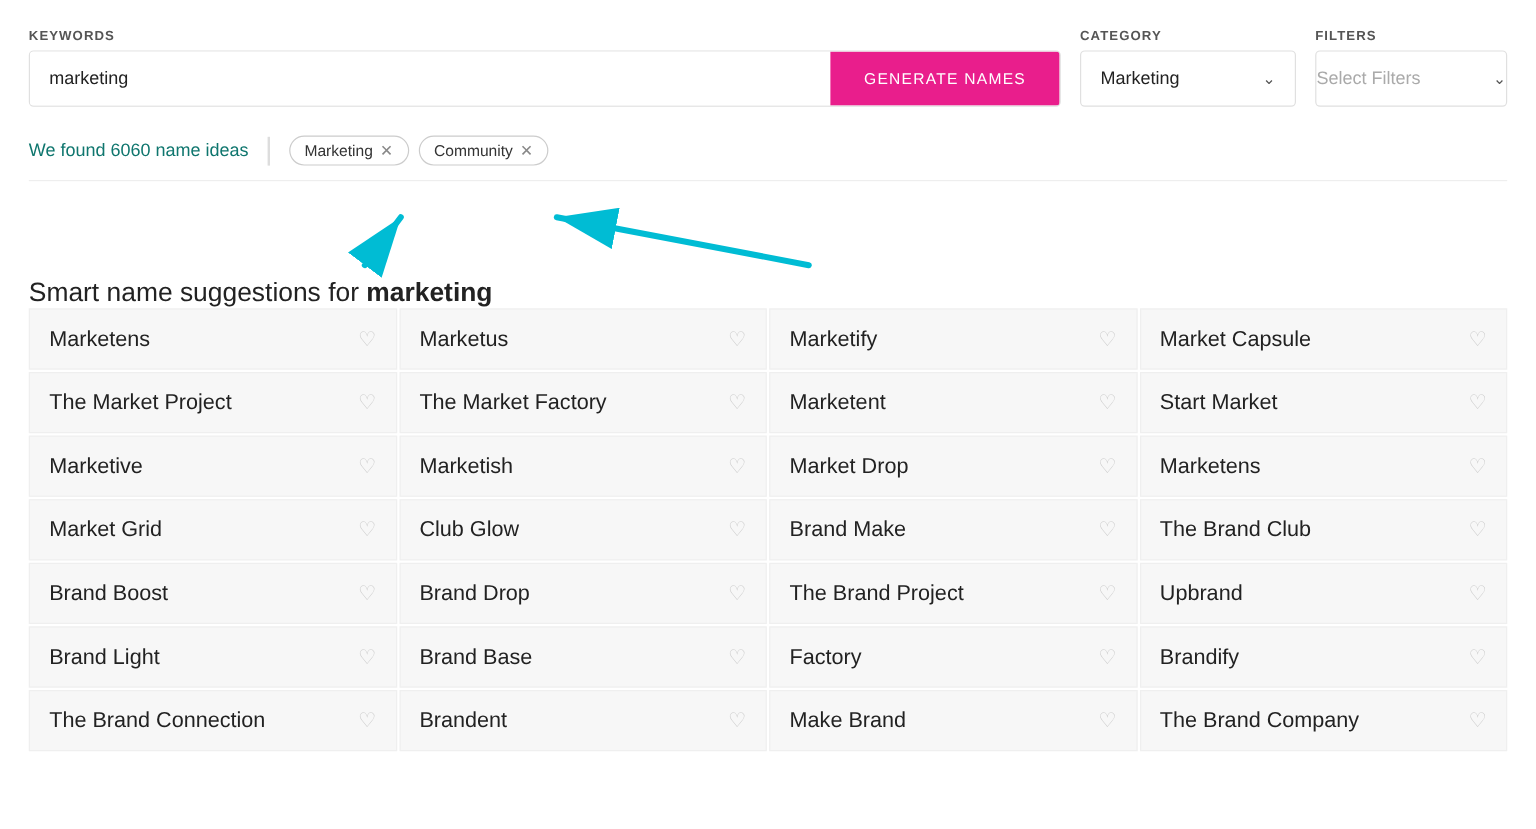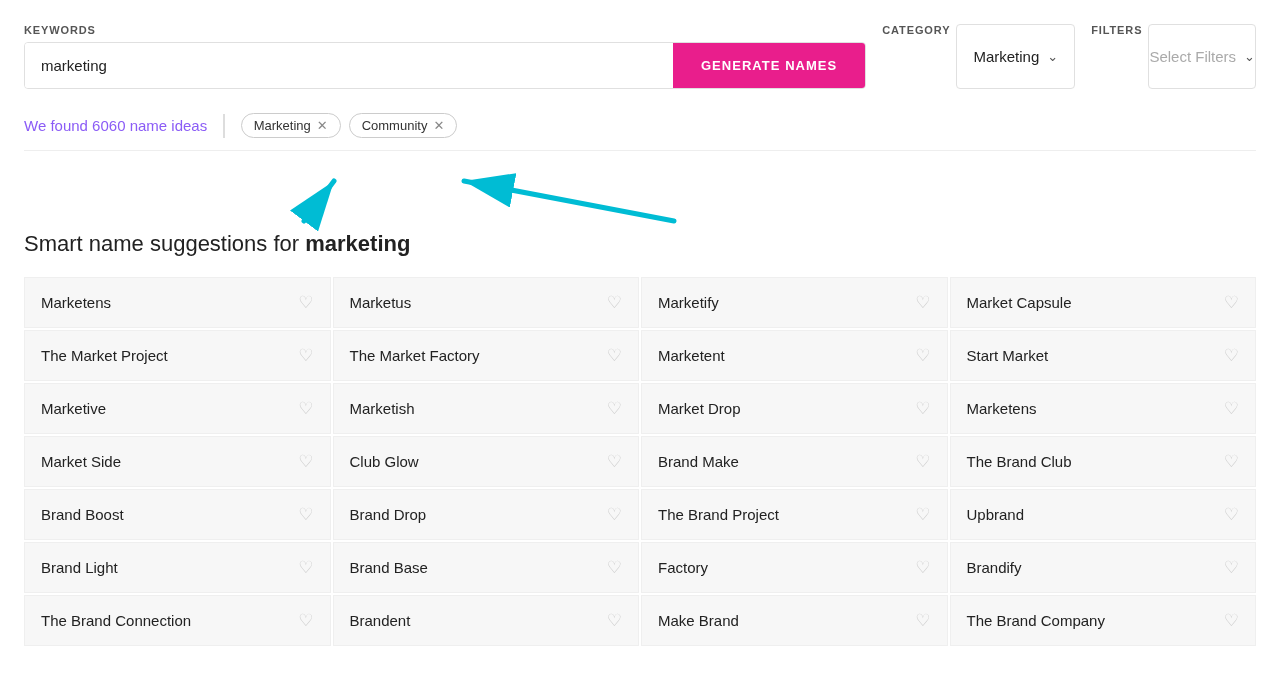--- a/index.html
+++ b/index.html
@@ -1,57 +1,57 @@
 <!DOCTYPE html>
 <html><head>
   <meta charset="utf-8">
   <style>
     * { box-sizing: border-box; margin: 0; padding: 0; }
     body { font-family: -apple-system, BlinkMacSystemFont, 'Segoe UI', Helvetica, Arial, sans-serif; background: #fff; color: #222; font-size: 15px; }
 
     .page { max-width: 1280px; margin: 0 auto; padding: 24px 24px 40px 24px; }
 
     
-    .header-row { display: flex; gap: 16px; margin-bottom: 24px; }
+    .header-row { display: flex; align-items: flex-end; gap: 16px; margin-bottom: 24px; }
     .keywords-group { display: flex; flex-direction: column; gap: 6px; flex: 1; }
-    .category-group { display: flex; flex-direction: row; gap: 6px; min-width: 180px; }
-    .filters-group { display: flex; flex-direction: row; gap: 6px; min-width: 160px; }
+    .category-group { display: flex; flex-direction: column; gap: 6px; min-width: 180px; }
+    .filters-group { display: flex; flex-direction: column; gap: 6px; min-width: 160px; }
 
     .field-label { font-size: 11px; font-weight: 700; letter-spacing: 0.08em; color: #555; text-transform: uppercase; }
 
     .keywords-input-wrap { display: flex; border: 1.5px solid #e0e0e0; border-radius: 4px; overflow: hidden; }
     .keywords-input { flex: 1; border: none; outline: none; padding: 14px 16px; font-size: 15px; color: #222; background: #fff; }
-    .generate-btn { background: #e91e8c; color: #fff; border: none; padding: 0 28px; font-size: 13px; font-weight: 700; letter-spacing: 0.08em; text-transform: uppercase; cursor: pointer; white-space: nowrap; }
+    .generate-btn { background: #e91e8c; color: #fff; border: none; padding: 0 28px; font-size: 13px; font-weight: 400; letter-spacing: 0.08em; text-transform: uppercase; cursor: pointer; white-space: nowrap; }
 
     .category-select { display: flex; align-items: center; justify-content: space-between; border: 1.5px solid #e0e0e0; border-radius: 4px; padding: 14px 16px; background: #fff; cursor: pointer; font-size: 15px; color: #222; }
     .category-select .chevron { color: #555; font-size: 13px; margin-left: 8px; }
 
     .filters-select { display: flex; align-items: center; justify-content: space-between; border: 1.5px solid #e0e0e0; border-radius: 4px; padding: 14px 0; background: #fff; cursor: pointer; font-size: 15px; color: #aaa; }
     .filters-select .chevron { color: #555; font-size: 13px; margin-left: 8px; }
 
     
     .results-bar { display: flex; align-items: center; gap: 16px; margin-bottom: 12px; padding-bottom: 12px; border-bottom: 1.5px solid #eee; }
-    .results-count { font-size: 15px; color: #8b5cf6; white-space: nowrap; }
+    .results-count { font-size: 15px; color: #0f766e; white-space: nowrap; }
     .divider { width: 1.5px; height: 24px; background: #ddd; }
     .tags { display: flex; gap: 8px; flex-wrap: wrap; }
     .tag { display: flex; align-items: center; gap: 6px; border: 1.5px solid #ccc; border-radius: 20px; padding: 4px 12px; font-size: 13px; color: #333; background: #fff; cursor: pointer; }
     .tag .tag-x { font-size: 13px; color: #888; cursor: pointer; }
 
     
     .arrow-container { position: relative; height: 60px; margin-bottom: 8px; }
     .arrow-svg { position: absolute; top: 0; left: 0; width: 100%; height: 100%; overflow: visible; pointer-events: none; }
 
     
-    .suggestion-header { font-size: 22px; font-weight: 300; color: #222; margin-bottom: 20px; }
+    .suggestion-header { font-size: 22px; font-weight: 300; color: #222; }
     .suggestion-header strong { font-weight: 700; }
 
     
     .name-grid { display: grid; grid-template-columns: repeat(4, 1fr); gap: 2px; }
     .name-cell { display: flex; align-items: center; justify-content: space-between; padding: 14px 16px; background: #f7f7f7; border: 1px solid #efefef; }
-    .name-text { font-size: 15px; color: #222; }
+    .name-text { font-size: 18px; color: #222; }
     .heart-icon { color: #ccc; font-size: 17px; cursor: pointer; flex-shrink: 0; }
   </style>
 </head>
 <body>
 
 <div class="page">
 
   <div class="header-row">
     <div class="keywords-group">
       <div class="field-label">KEYWORDS</div>
@@ -158,21 +158,21 @@
       </div>
       <div class="name-cell">
         <span class="name-text">Market Drop</span>
         <span class="heart-icon">♡</span>
       </div>
       <div class="name-cell">
         <span class="name-text">Marketens</span>
         <span class="heart-icon">♡</span>
       </div>
       <div class="name-cell">
-        <span class="name-text">Market Side</span>
+        <span class="name-text">Market Grid</span>
         <span class="heart-icon">♡</span>
       </div>
       <div class="name-cell">
         <span class="name-text">Club Glow</span>
         <span class="heart-icon">♡</span>
       </div>
       <div class="name-cell">
         <span class="name-text">Brand Make</span>
         <span class="heart-icon">♡</span>
       </div>

